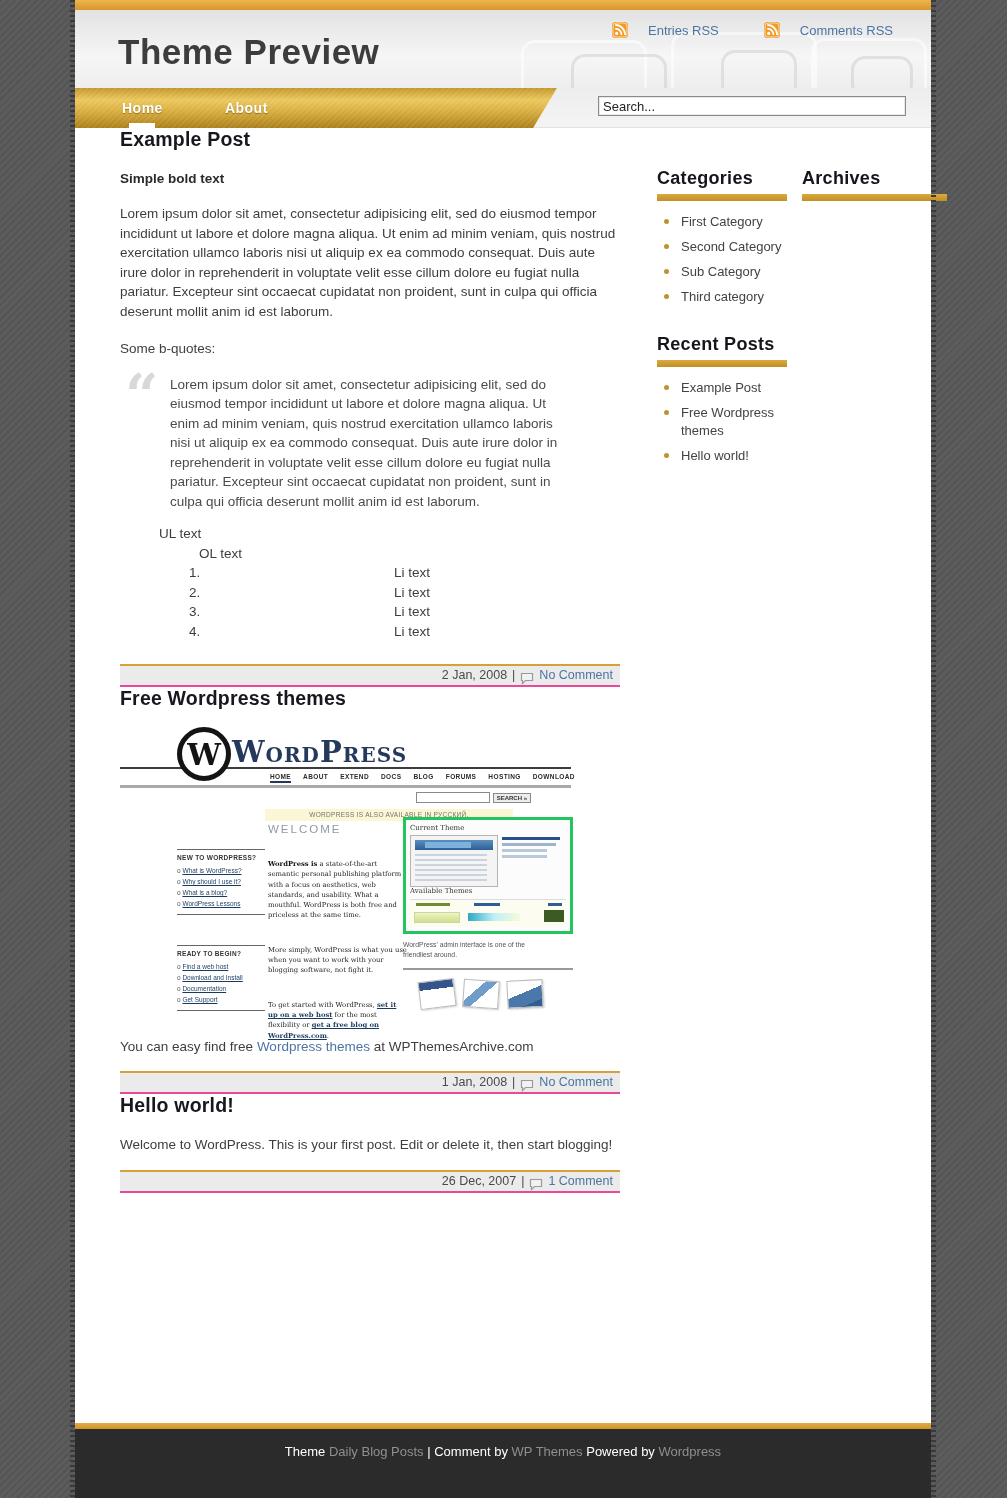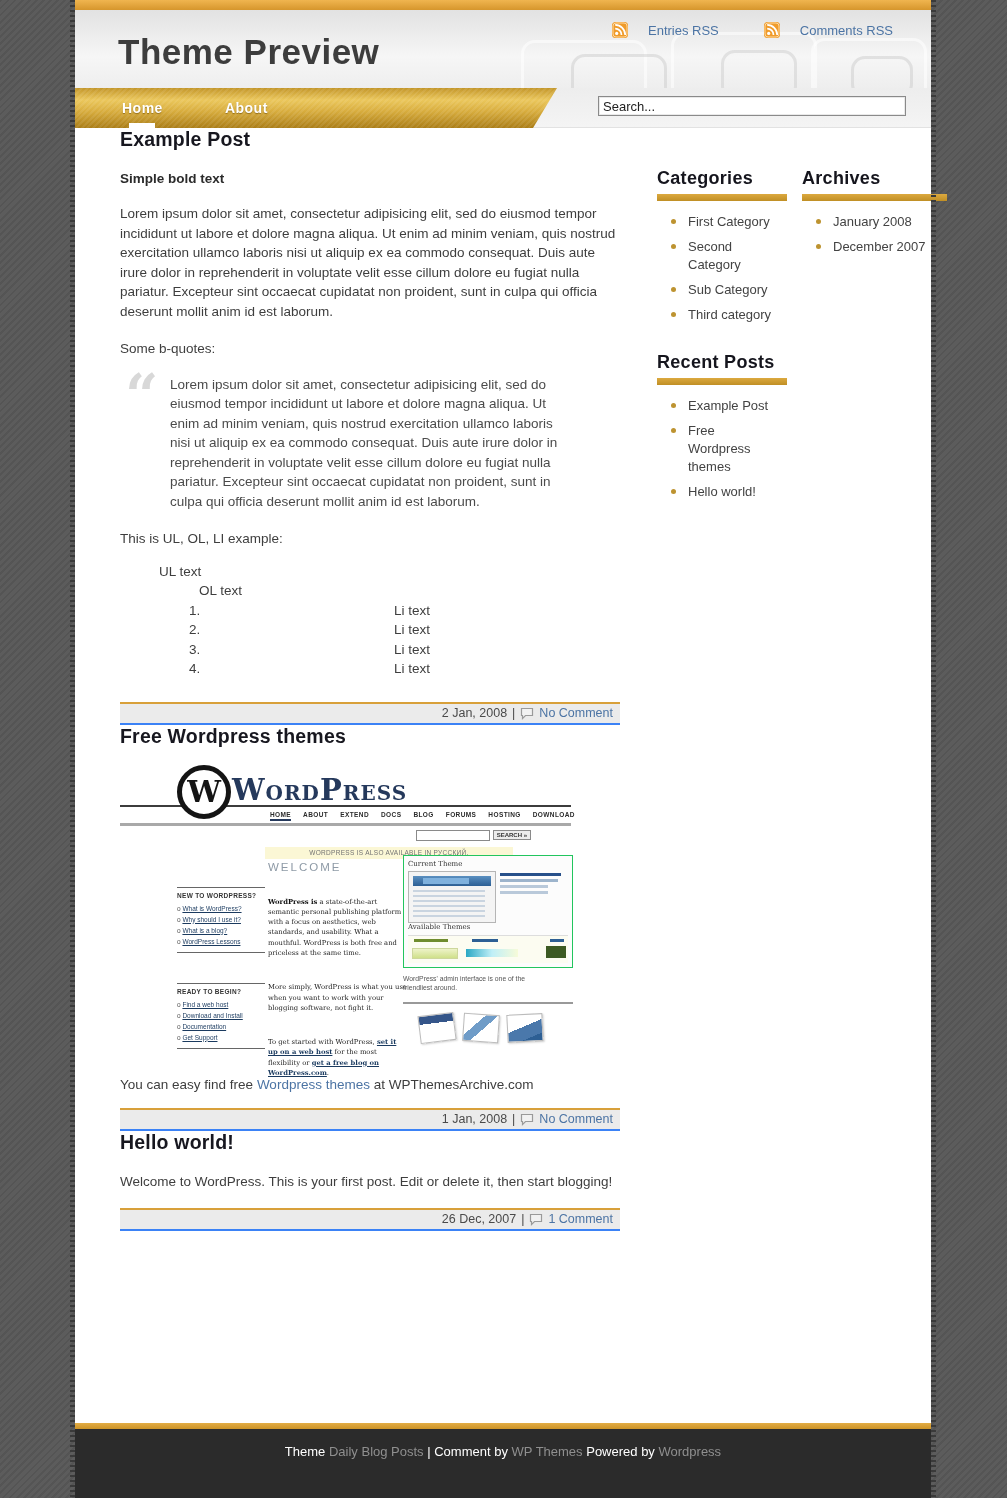--- a/index.html
+++ b/index.html
@@ -56,21 +56,21 @@
   h2.post-title{margin:0;font-size:19.5px;color:#17171f;letter-spacing:.2px;font-weight:700;}
   .mt-first{margin-top:44px;}
   .mt-post{margin-top:63px;}
   h3.sub{margin:20px 0 0;font-size:13.5px;color:#2b2b2b;font-weight:700;}
   p.body{margin:18px 0 0;font-size:13.5px;line-height:19.5px;color:#3e3e3e;}
   blockquote.bq{position:relative;margin:16px 0 0 50px;width:392px;font-size:13.5px;line-height:19.5px;color:#4b4b4b;}
   .quote-glyph{position:absolute;left:-45px;top:-8px;font-family:"DejaVu Serif",serif;font-weight:700;font-size:58px;line-height:1;color:#d8d8d8;}
   .ul-line{margin:13px 0 0 39px;font-size:13.5px;line-height:19.5px;color:#3e3e3e;}
   .ol-line{margin:0 0 0 79px;font-size:13.5px;line-height:19.5px;color:#3e3e3e;}
   ol.li-list{margin:0;padding:0 0 0 84px;font-size:13.5px;line-height:19.5px;color:#3e3e3e;text-align:center;}
-  .meta{margin-top:23px;background:#ebebeb;border-top:2px solid #d8a03a;border-bottom:2px solid #3b82f6;height:19px;line-height:19px;text-align:right;padding-right:7px;font-size:12.5px;color:#4a4a4a;display:flex;justify-content:flex-end;align-items:center;gap:5px;}
+  .meta{margin-top:23px;background:#ebebeb;border-top:2px solid #d8a03a;border-bottom:2px solid #ec4899;height:19px;line-height:19px;text-align:right;padding-right:7px;font-size:12.5px;color:#4a4a4a;display:flex;justify-content:flex-end;align-items:flex-end;gap:5px;}
   .meta .sep{color:#4a4a4a;}
   a.blue-link{color:#4c74a4;text-decoration:none;cursor:pointer;}
   .bubble{width:14px;height:13px;display:inline-block;}
 
   
   .wp-shot{position:relative;margin-top:17px;width:451px;height:290px;background:#fff;font-family:"Liberation Sans",sans-serif;}
   .wp-logo-circle{position:absolute;left:57px;top:0;width:44px;height:44px;border:5px solid #141414;border-radius:50%;background:#fff;display:flex;align-items:center;justify-content:center;font-family:"DejaVu Serif",serif;font-weight:700;font-size:30px;color:#141414;z-index:2;}
   .wp-logotype{position:absolute;left:112px;top:8px;font-family:"DejaVu Serif",serif;font-weight:700;font-size:29px;color:#25395c;font-variant:small-caps;letter-spacing:1px;z-index:2;}
   .wp-line1{position:absolute;top:40px;left:0;width:451px;border-top:2px solid #3c3c3c;}
   .wp-nav{position:absolute;top:46px;left:150px;display:flex;gap:12px;font-size:6.5px;font-weight:700;letter-spacing:.4px;color:#2b2b2b;}
@@ -87,21 +87,21 @@
   .wp-links div::before{content:"ο ";color:#555;}
   .wp-links div span{text-decoration:underline;}
   .wp-endrule{border-top:1px solid #666;margin-top:5px;}
   .wp-block2{margin-top:30px;}
   .wp-col-center{position:absolute;left:148px;top:96px;width:140px;}
   .wp-welcome{font-size:11.5px;letter-spacing:2px;color:#8e9aa6;}
   .wp-para{font-family:"DejaVu Serif",serif;font-size:6.8px;line-height:10.3px;color:#222;margin-top:24px;}
   .wp-para b{color:#111;}
   .wp-para .lnk{font-weight:700;text-decoration:underline;color:#1a3a5f;}
   .wp-col-right{position:absolute;left:283px;top:90px;width:170px;}
-  .wp-theme-box{border:1px solid #22c55e;background:#fcfcfc;padding:4px;box-sizing:border-box;}
+  .wp-theme-box{border:3px solid #22c55e;background:#fcfcfc;padding:4px;box-sizing:border-box;}
   .wp-tb-label{font-family:"DejaVu Serif",serif;font-size:7px;color:#333;}
   .wp-admin-row{margin-top:3px;display:flex;gap:4px;}
   .wp-admin-shot{width:86px;height:50px;border:1px solid #b5b5b5;background:#f4f4f4;position:relative;flex:0 0 86px;}
   .wp-admin-shot .bluebar{position:absolute;top:4px;left:4px;right:4px;height:10px;background:linear-gradient(#5a8fc0,#2d5f94);}
   .wp-admin-shot .bluebtn{position:absolute;top:6px;left:14px;width:46px;height:6px;background:#7fb1dd;}
   .wp-admin-shot .lines{position:absolute;top:18px;left:4px;right:10px;bottom:4px;background:repeating-linear-gradient(to bottom,#c9d4e0 0 2px,rgba(0,0,0,0) 2px 5px);}
   .wp-admin-meta{flex:1;padding-top:2px;}
   .wp-admin-meta i{display:block;height:3px;margin-bottom:3px;}
   .wp-admin-meta .m1{background:#27508a;width:90%;}
   .wp-admin-meta .m2{background:#9db4cc;width:85%;}
@@ -125,21 +125,21 @@
   p.find{margin:20px 0 0;font-size:13.5px;line-height:19.5px;color:#3e3e3e;}
   .meta.m2x{margin-top:14px;}
   .meta.m3x{margin-top:16px;}
 
   
   aside{display:flex;gap:15px;margin-left:37px;padding-top:40px;}
   .side-col1{width:130px;}
   .side-col2{width:145px;}
   .widget h4{margin:0;font-size:18px;font-weight:700;color:#15151d;letter-spacing:.3px;}
   .gold-bar{height:7px;background:linear-gradient(#dca93f,#c08f25);margin:5px 0 12px;}
-  .widget ul{list-style:none;margin:11px;padding:0;}
+  .widget ul{list-style:none;margin:4px;padding:0;}
   .widget li{position:relative;padding-left:20px;margin-bottom:7px;font-size:13px;line-height:18px;}
   .widget li::before{content:"";position:absolute;left:3px;top:6px;width:5px;height:5px;border-radius:50%;background:#bd9330;}
   .widget li a{color:#434343;text-decoration:none;cursor:pointer;}
   .widget.recent{margin-top:28px;}
 
   
   .footer-strip{height:6px;background:linear-gradient(#e3ad45,#cc9327);}
   footer{height:69px;background:#2b2b2b;text-align:center;padding-top:15px;box-sizing:border-box;font-size:13px;color:#fff;}
   footer a{color:#8f8f8f;text-decoration:none;cursor:pointer;}
 </style>
@@ -200,21 +200,20 @@
 
       <article>
         <h2 class="post-title mt-first">Example Post</h2>
         <h3 class="sub">Simple bold text</h3>
         <p class="body">Lorem ipsum dolor sit amet, consectetur adipisicing elit, sed do eiusmod tempor incididunt ut labore et dolore magna aliqua. Ut enim ad minim veniam, quis nostrud exercitation ullamco laboris nisi ut aliquip ex ea commodo consequat. Duis aute irure dolor in reprehenderit in voluptate velit esse cillum dolore eu fugiat nulla pariatur. Excepteur sint occaecat cupidatat non proident, sunt in culpa qui officia deserunt mollit anim id est laborum.</p>
         <p class="body">Some b-quotes:</p>
         <blockquote class="bq">
           <span class="quote-glyph">“</span>
           <span>Lorem ipsum dolor sit amet, consectetur adipisicing elit, sed do eiusmod tempor incididunt ut labore et dolore magna aliqua. Ut enim ad minim veniam, quis nostrud exercitation ullamco laboris nisi ut aliquip ex ea commodo consequat. Duis aute irure dolor in reprehenderit in voluptate velit esse cillum dolore eu fugiat nulla pariatur. Excepteur sint occaecat cupidatat non proident, sunt in culpa qui officia deserunt mollit anim id est laborum.</span>
         </blockquote>
-        <p class="body">This is UL, OL, LI example:</p>
         <div class="ul-line">UL text</div>
         <div class="ol-line">OL text</div>
         <ol class="li-list">
           <li>Li text</li>
           <li>Li text</li>
           <li>Li text</li>
           <li>Li text</li>
         </ol>
         <div class="meta">
           <span>2 Jan, 2008</span>
@@ -369,24 +368,20 @@
             <li><a>Example Post</a></li>
             <li><a>Free Wordpress themes</a></li>
             <li><a>Hello world!</a></li>
           </ul>
         </div>
       </div>
       <div class="side-col2">
         <div class="widget">
           <h4>Archives</h4>
           <div class="gold-bar"></div>
-          <ul>
-            <li><a>January 2008</a></li>
-            <li><a>December 2007</a></li>
-          </ul>
         </div>
       </div>
     </aside>
   </div>
 
   <div class="footer-strip"></div>
   <footer>
     <span>Theme</span>
     <a>Daily Blog Posts</a>
     <span>| Comment by</span>

